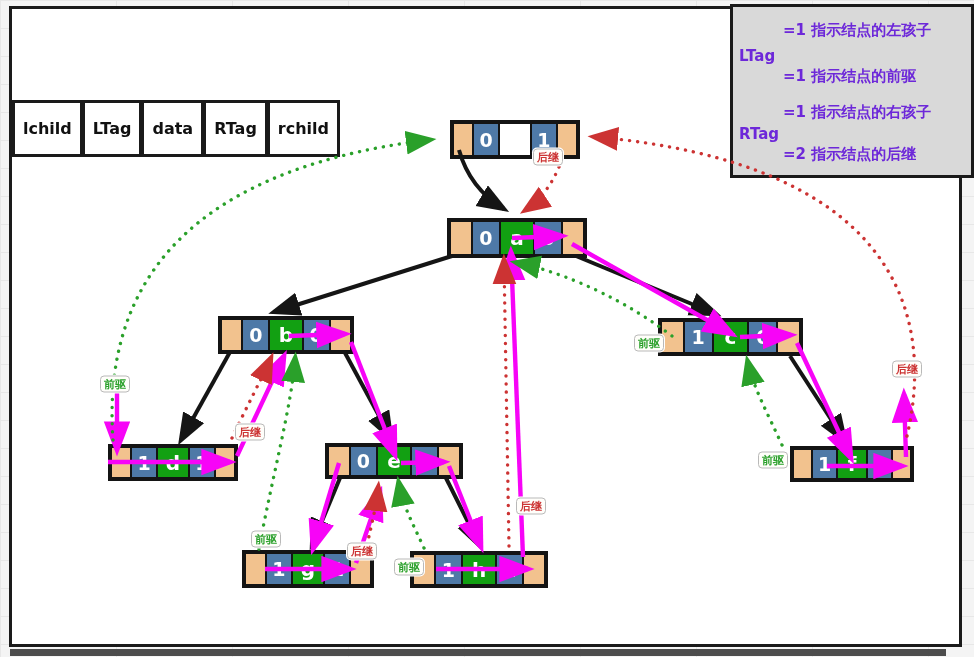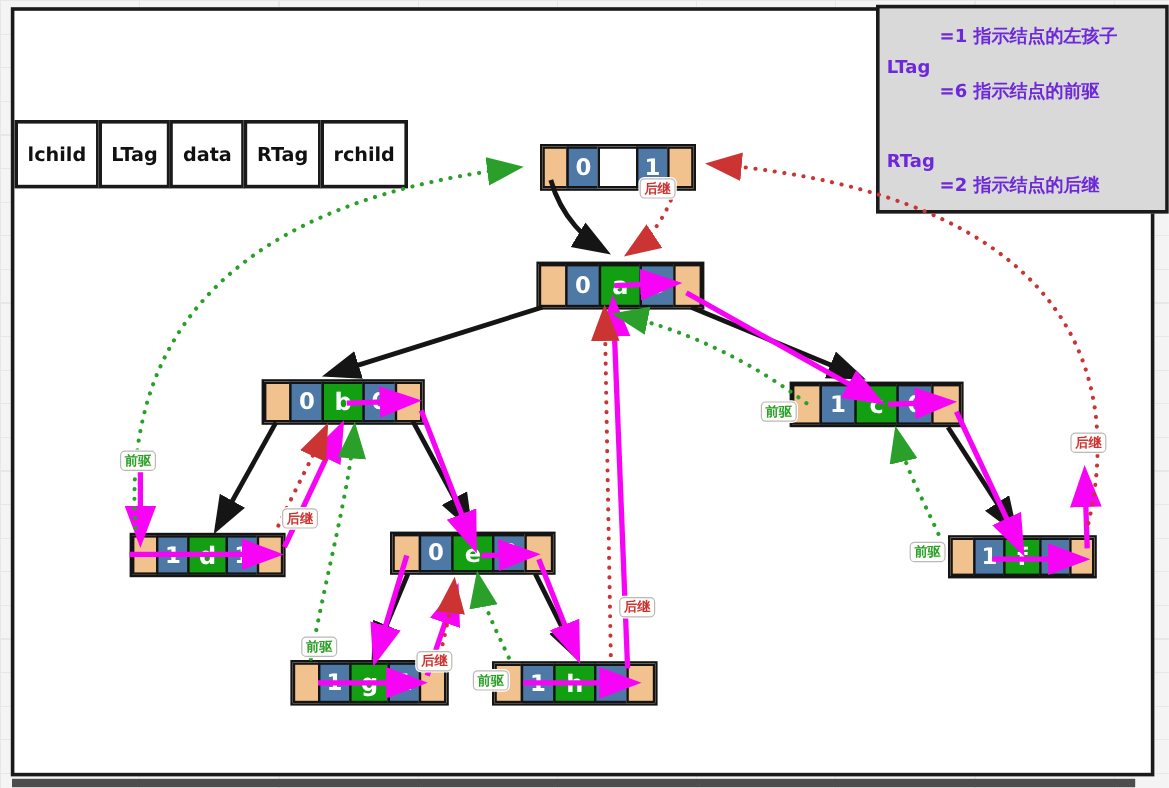--- a/index.html
+++ b/index.html
@@ -54,21 +54,22 @@
     <div class="struct-box">lchild</div>
     <div class="struct-box">LTag</div>
     <div class="struct-box">data</div>
     <div class="struct-box">RTag</div>
     <div class="struct-box">rchild</div>
   </div>
 
   <div id="legend-box">
     <div class="lg-line" style="top:14px">=1 指示结点的左孩子</div>
     <div class="lg-tag" style="top:40px">LTag</div>
-    <div class="lg-line" style="top:60px">=6 指示结点的前驱</div>
+    <div class="lg-line" style="top:60px">=1 指示结点的前驱</div>
+    <div class="lg-line" style="top:96px">=1 指示结点的右孩子</div>
     <div class="lg-tag" style="top:118px">RTag</div>
     <div class="lg-line" style="top:138px">=2 指示结点的后继</div>
   </div>
 
   <div id="nodes-layer">
       <div class="tnode" style="left: 450px; top: 120px; width: 130px; height: 39px;">
         <div class="cell ptr"></div>
         <div class="cell tag">0</div>
         <div class="cell dat empty"></div>
         <div class="cell tag">1</div>

